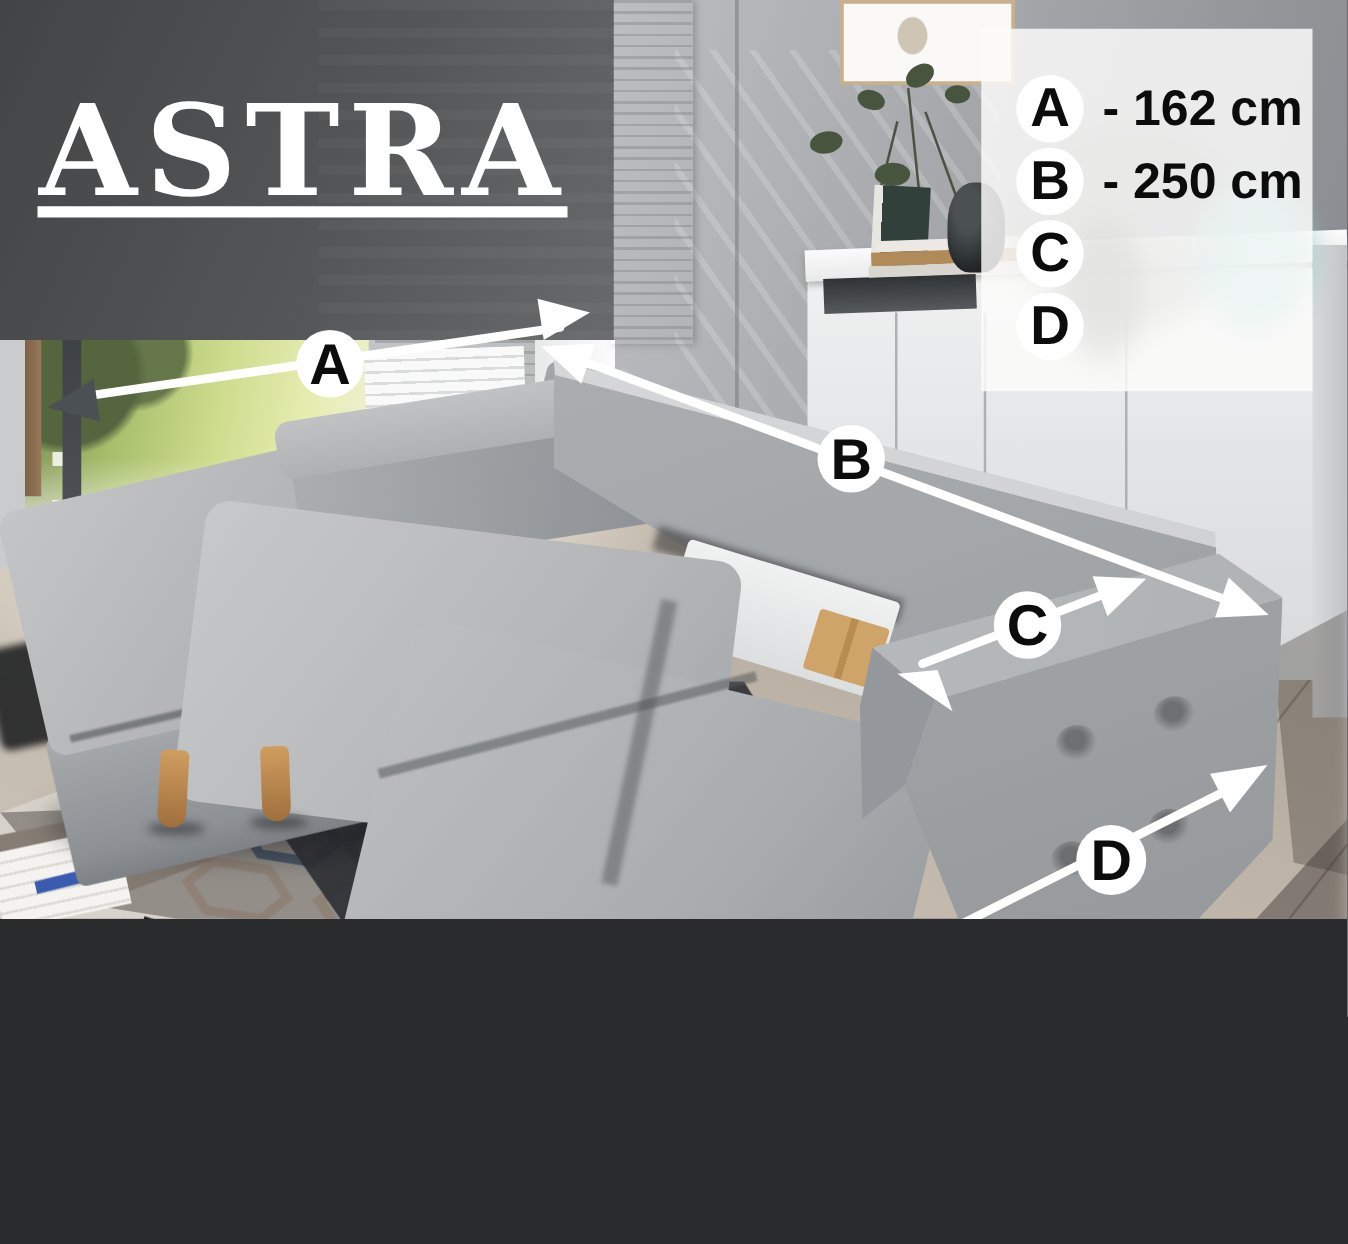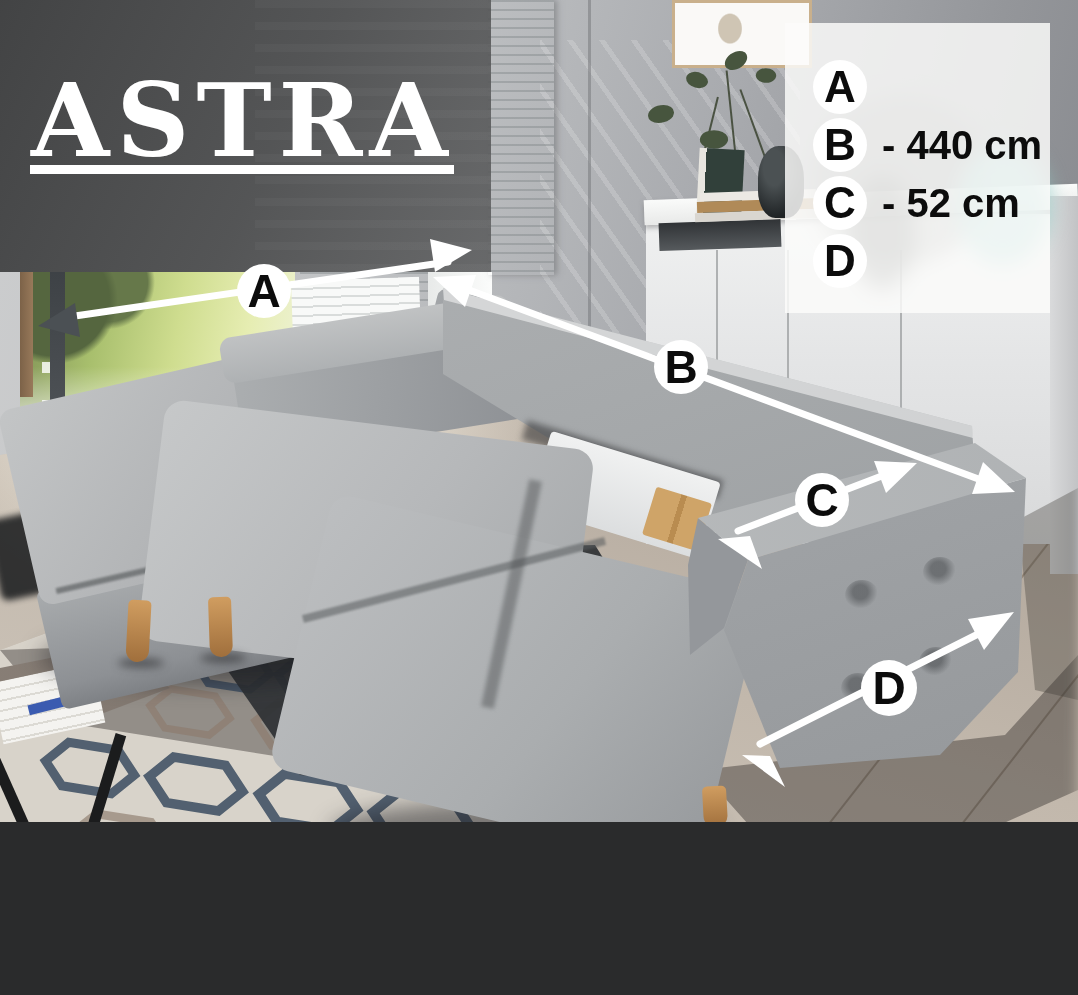--- a/index.html
+++ b/index.html
@@ -1,16 +1,16 @@
 <!DOCTYPE html>
 <html><head>
 <meta charset="utf-8">
 <style>
   html,body{margin:0;padding:0;background:#2a2b2c;}
-  #scene{position:relative;width:1078px;height:822px;overflow:hidden;
+  #scene{position:relative;width:1078px;height:735px;overflow:hidden;
          font-family:"Liberation Sans",sans-serif;background:#b3b5b8;}
   .abs{position:absolute;}
 
   
   .wall{left:0;top:0;width:1078px;height:560px;
         background:linear-gradient(105deg,#cdcecf 0%,#c0c2c4 35%,#a8aaae 62%,#94969a 82%,#85878c 100%);}
   .wall-stripes{left:540px;top:40px;width:260px;height:460px;opacity:.5;
         background:repeating-linear-gradient(55deg,rgba(255,255,255,.35) 0 5px,rgba(255,255,255,0) 5px 26px);}
   .wall-corner{left:588px;top:0;width:3px;height:470px;background:rgba(120,122,126,.55);}
 
@@ -311,28 +311,28 @@
 
   <div class="abs title-overlay">
     <div class="abs title-overlay-stripes" style="left:255px;top:0;"></div>
   </div>
   <div class="abs title-text">ASTRA</div>
   <div class="abs title-underline"></div>
 
   <div class="abs legend">
     <div class="legend-row">
       <div class="legend-circle">A</div>
+      <div class="legend-value">- 162 cm</div>
     </div>
     <div class="legend-row">
       <div class="legend-circle">B</div>
-      <div class="legend-value">- 440 cm</div>
+      <div class="legend-value">- 250 cm</div>
     </div>
     <div class="legend-row">
       <div class="legend-circle">C</div>
-      <div class="legend-value">- 52 cm</div>
     </div>
     <div class="legend-row">
       <div class="legend-circle">D</div>
     </div>
   </div>
 
   <svg class="abs annot" width="1078" height="995" viewBox="0 0 1078 995">
 
     <line x1="68" y1="317" x2="448" y2="262" stroke="#ffffff" stroke-width="7" stroke-linecap="round"></line>
     <polygon points="38,326 80,337 75,303" fill="#4b5054"></polygon>

